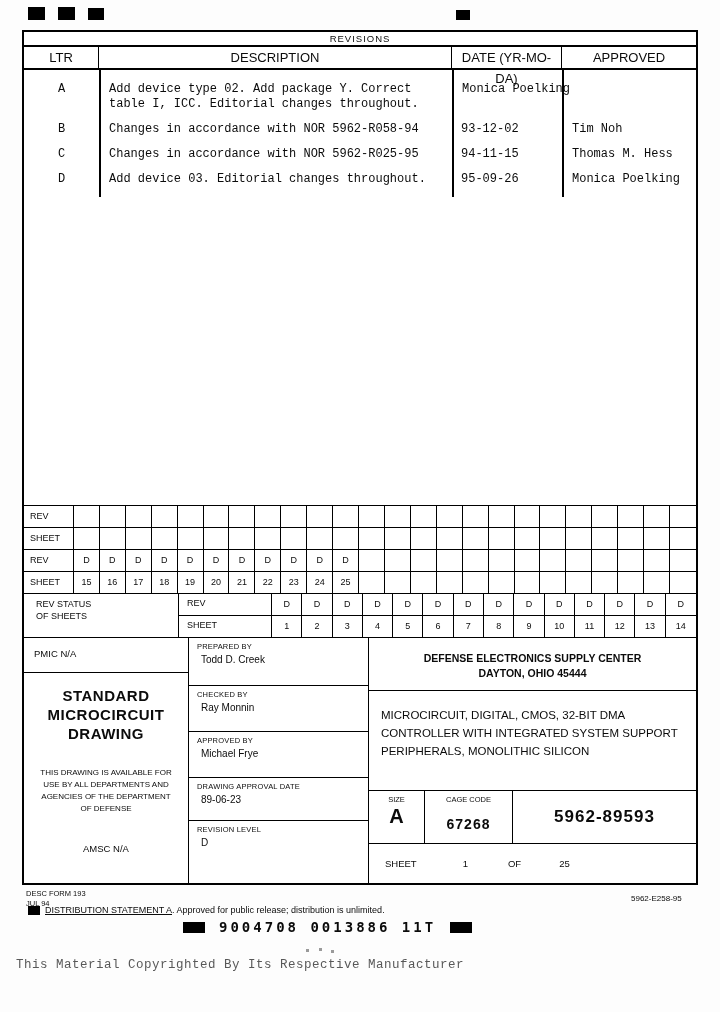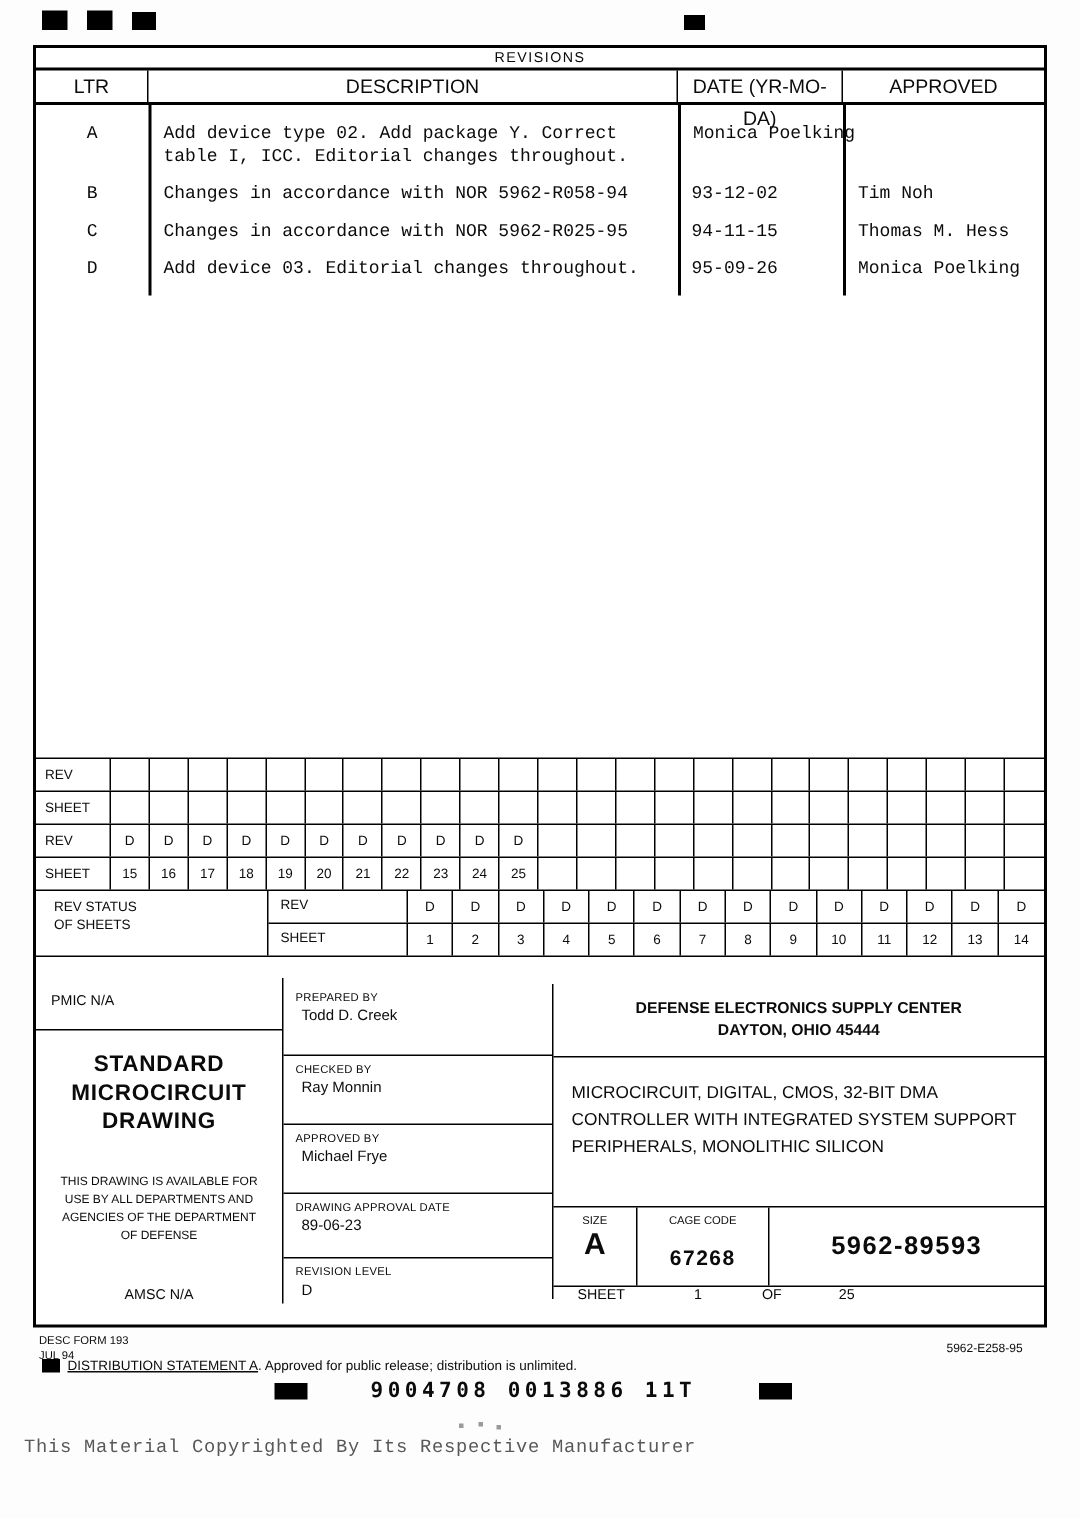--- a/index.html
+++ b/index.html
@@ -49,21 +49,21 @@
   .revstat { width: 155px; border-right: 1.5px solid #000; padding: 4px 0 0 12px;
              font-size: 9px; line-height: 1.35; }
   .lower-rows { flex: 1; display: flex; flex-direction: column; }
   .lrow { display: flex; flex: 1; }
   .lrow + .lrow { border-top: 1.5px solid #000; }
   .glabel2 { width: 93px; border-right: 1.5px solid #000; padding-left: 8px;
              font-size: 9px; line-height: 19px; }
 
   
   .title-block { position: absolute; top: 605px; left: 0; width: 100%; height: 246px;
-                 border-top: 1.5px solid #000; display: flex; align-items: center; }
+                 border-top: 1.5px solid #000; display: flex; }
   .tb-left { width: 165px; border-right: 1.5px solid #000; display: flex; flex-direction: column; }
   .pmic { height: 35px; border-bottom: 1.5px solid #000; padding: 10px 0 0 10px; font-size: 9.5px; }
   .smd { flex: 1; text-align: center; padding-top: 14px; }
   .smd-title { font-size: 15px; font-weight: bold; line-height: 1.25; letter-spacing: .5px; padding: 0 18px; }
   .smd-avail { font-size: 8px; margin-top: 24px; line-height: 1.5; padding: 0 14px; }
   .smd-amsc  { font-size: 9.5px; margin-top: 28px; }
 
   .tb-mid { width: 180px; border-right: 1.5px solid #000; display: flex; flex-direction: column; }
   .sig { border-bottom: 1.5px solid #000; padding: 4px 0 0 8px; }
   .sig:last-child { border-bottom: none; flex: 1; }
@@ -88,21 +88,21 @@
   .sheet-row span { display: inline-block; }
   .sh-num { margin-left: 46px; } .sh-of { margin-left: 40px; } .sh-tot { margin-left: 38px; }
 
   
   .f-form { position: absolute; left: 26px; top: 889px; font-size: 7.5px; line-height: 1.35; }
   .f-doc  { position: absolute; left: 631px; top: 894px; font-size: 8px; }
   .f-dist { position: absolute; left: 28px; top: 905px; font-size: 9px;
             display: flex; align-items: center; }
   .blob { width: 12px; height: 9px; background: #000; margin-right: 5px; }
   .u { text-decoration: underline; }
-  .f-barcode { position: absolute; left: 183px; top: 919px; display: flex; align-items: center; gap: 28px; }
+  .f-barcode { position: absolute; left: 183px; top: 919px; display: flex; align-items: center; }
   .bsq { width: 22px; height: 11px; background: #000; }
   .btext { font-family: "DejaVu Sans Mono", monospace; font-weight: bold;
            font-size: 14px; letter-spacing: 3px; margin: 0 14px; }
   .f-copy { position: absolute; left: 16px; top: 958px; font-family: "Liberation Mono", monospace;
             font-size: 12.5px; color: #474747; letter-spacing: .5px; opacity: .9; }
 </style>
 </head>
 <body>
 
 <div class="page">

